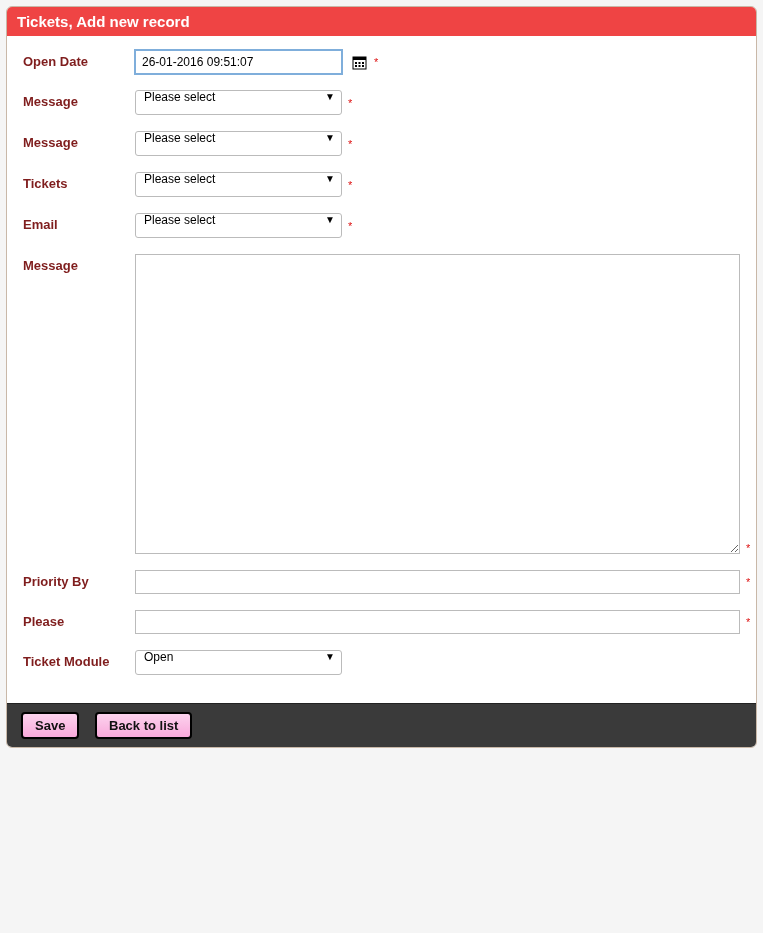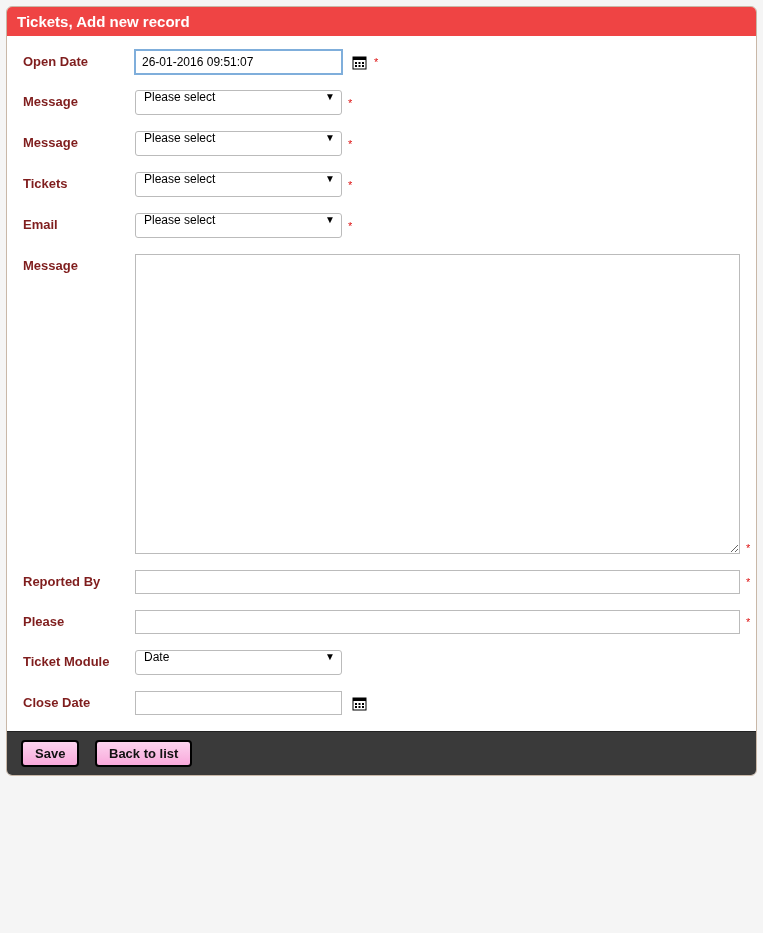--- a/index.html
+++ b/index.html
@@ -204,63 +204,45 @@
     <div class="form-row tall">
       <div class="label-col">Message</div>
       <div class="field-col inline" style="align-items:flex-end;">
         <textarea style=""></textarea>
         <span class="req">*</span>
       </div>
     </div>
 
 
     <div class="form-row">
-      <div class="label-col">Reported By</div>
+      <div class="label-col">Priority By</div>
       <div class="field-col inline">
         <input type="text" class="w-full" value="" style="">
         <span class="req">*</span>
       </div>
     </div>
 
     <div class="form-row">
       <div class="label-col">Please</div>
       <div class="field-col inline">
         <input type="text" class="w-full" value="" style="">
         <span class="req">*</span>
       </div>
     </div>
 
     <div class="form-row">
       <div class="label-col">Ticket Module</div>
       <div class="field-col inline">
         <div class="select-box">
-          <span>Date</span>
-          <span class="caret">▼</span>
-        </div>
-      </div>
-    </div>
-
-    <div class="form-row" style="margin-bottom:4px;">
-      <div class="label-col">Close Date</div>
-      <div class="field-col inline">
-        <input type="text" class="w-date" value="" style="">
-        <span class="cal-icon">
-          <svg width="15" height="15" viewBox="0 0 15 15">
-              <rect x="1" y="2" width="13" height="12" fill="#fff" stroke="#000"></rect>
-              <rect x="1" y="2" width="13" height="3" fill="#000"></rect>
-              <rect x="3" y="7" width="2" height="2" fill="#000"></rect>
-              <rect x="6.5" y="7" width="2" height="2" fill="#000"></rect>
-              <rect x="10" y="7" width="2" height="2" fill="#000"></rect>
-              <rect x="3" y="10" width="2" height="2" fill="#000"></rect>
-              <rect x="6.5" y="10" width="2" height="2" fill="#000"></rect>
-              <rect x="10" y="10" width="2" height="2" fill="#000"></rect>
-            </svg>
-        </span>
-      </div>
-    </div>
+          <span>Open</span>
+          <span class="caret">▼</span>
+        </div>
+      </div>
+    </div>
+
 
   </div>
 
   <div class="footer">
     <button class="footer-btn">Save</button>
     <button class="footer-btn">Back to list</button>
   </div>
 </div>
 
 </body></html>

